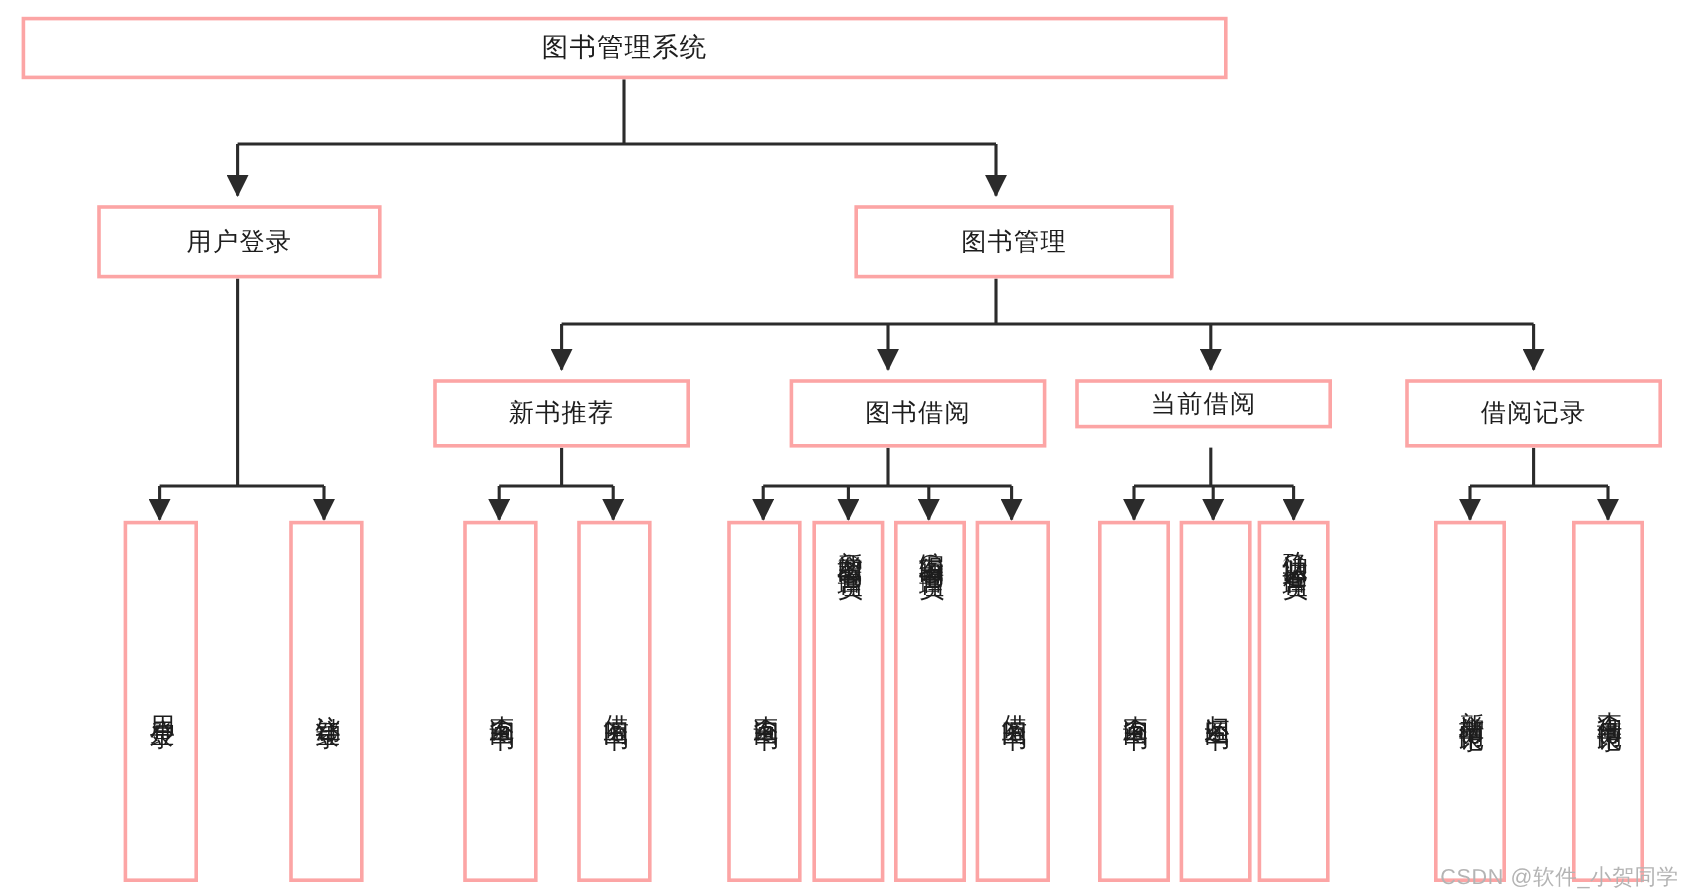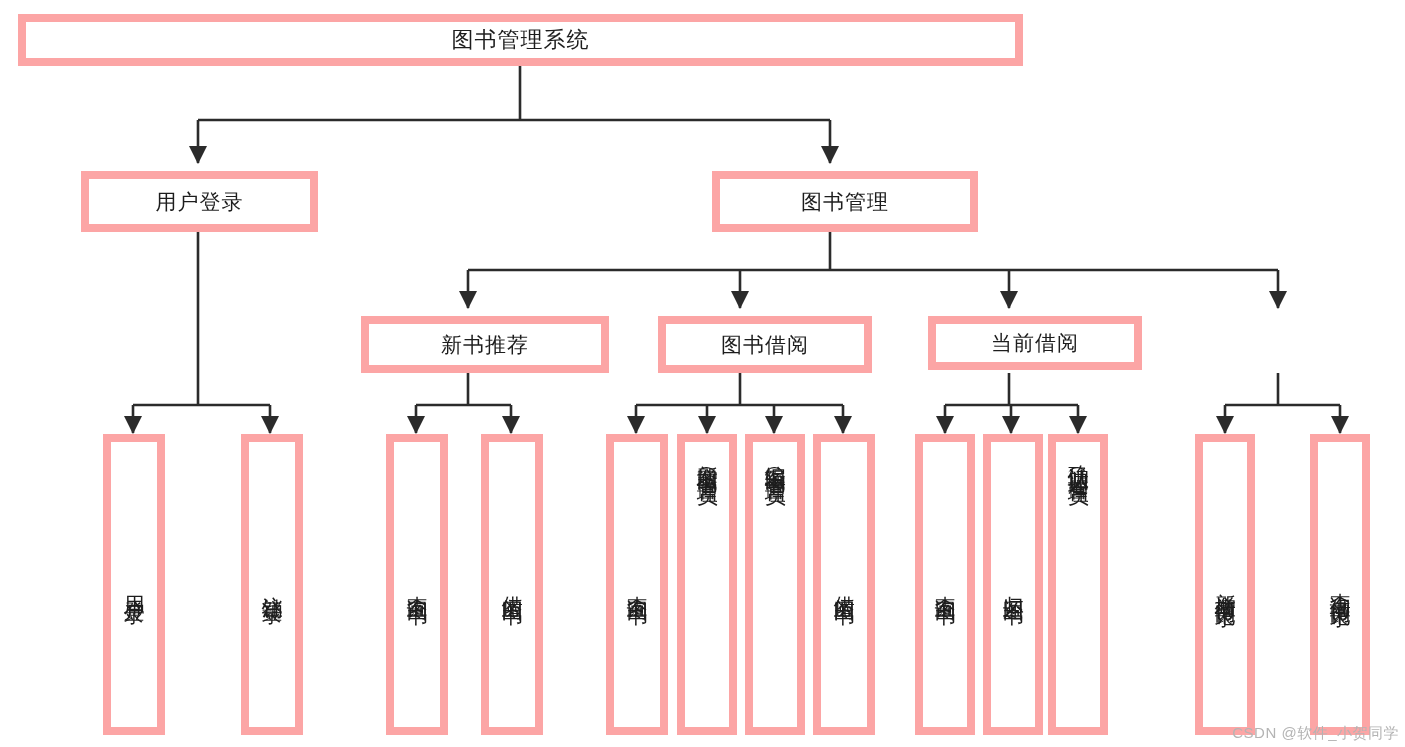--- a/index.html
+++ b/index.html
@@ -18,21 +18,21 @@
     left:0; top:0;
     width:1405px;
     height:747px;
     pointer-events:none;
   }
 
   .node{
     position:absolute;
     box-sizing:border-box;
     background:#ffffff;
-    border:8px solid #fca5a5;
+    border:3px solid #fca5a5;
     display:flex;
     align-items:center;
     justify-content:center;
     color:#1d1d1d;
     z-index:2;
   }
 
   
   .node.horiz{
     font-size:21px;
@@ -58,21 +58,21 @@
   }
   .node.vert.centered{
     align-items:center;
     padding-top:0;
   }
 
   #watermark{
     position:absolute;
     right:6px;
     bottom:4px;
-    font-size:15px;
+    font-size:18px;
     color:#b4b4b4;
     letter-spacing:0.5px;
     z-index:5;
     white-space:nowrap;
   }
 </style>
 </head>
 <body>
 
 <div id="canvas">
@@ -132,32 +132,35 @@
   </div>
 
   <div class="node horiz" style="left:81px; top:171px; width:237px; height:61px;">
     <span>用户登录</span>
   </div>
 
   <div class="node horiz" style="left:712px; top:171px; width:266px; height:61px;">
     <span>图书管理</span>
   </div>
 
-  <div class="node horiz" style="left:361px; top:316px; width:248px; height:57px;">
+  <div class="node horiz" style="left:361px; top:316px; width:214px; height:57px;">
     <span>新书推荐</span>
   </div>
 
   <div class="node horiz" style="left:634px; top:316px; width:214px; height:57px;margin-left:24px;">
     <span>图书借阅</span>
   </div>
 
-  <div class="node horiz" style="left:928px; top:316px; width:214px; height:54px;">
+  <div class="node horiz" style="left:896px; top:316px; width:214px; height:41px;">
     <span>当前借阅</span>
   </div>
 
+  <div class="node horiz" style="left:1171px; top:316px; width:214px; height:57px;">
+    <span>借阅记录</span>
+  </div>
 
   <div class="node vert centered" style="left:103px; top:434px; width:62px; height:301px;">
     <span class="vtext">用户登录</span>
   </div>
 
   <div class="node vert centered" style="left:241px; top:434px; width:62px; height:301px;">
     <span class="vtext">注销登录</span>
   </div>
 
   <div class="node vert centered" style="left:386px; top:434px; width:62px; height:301px;">

